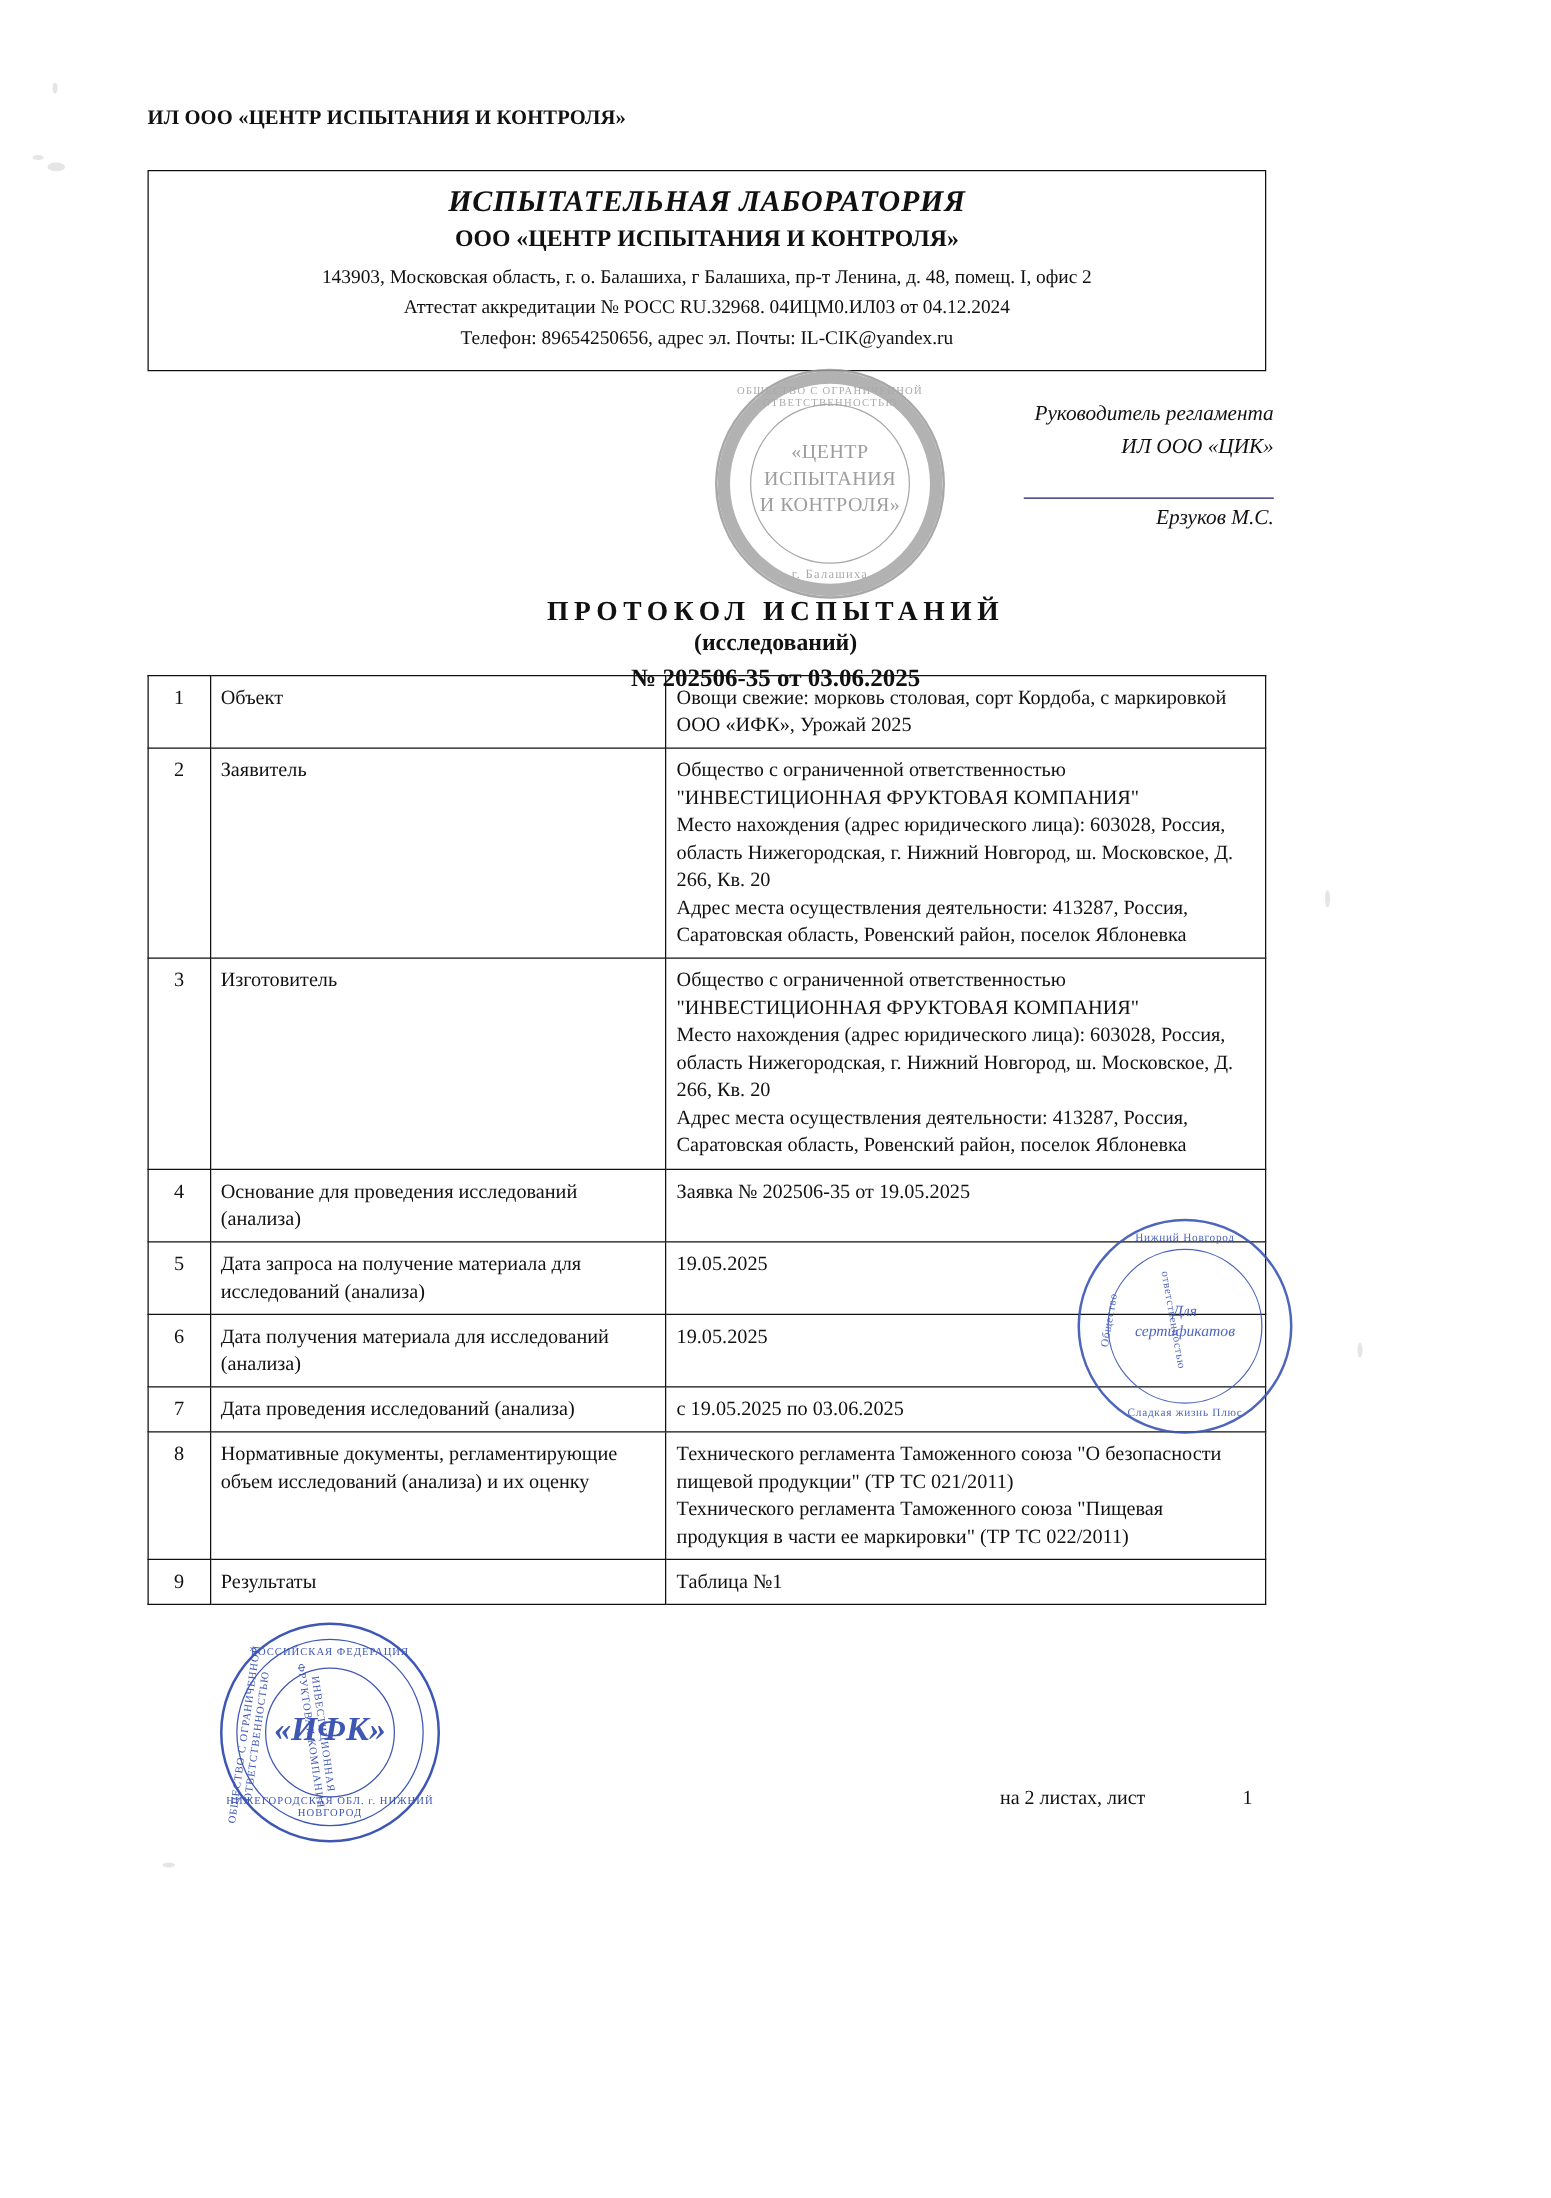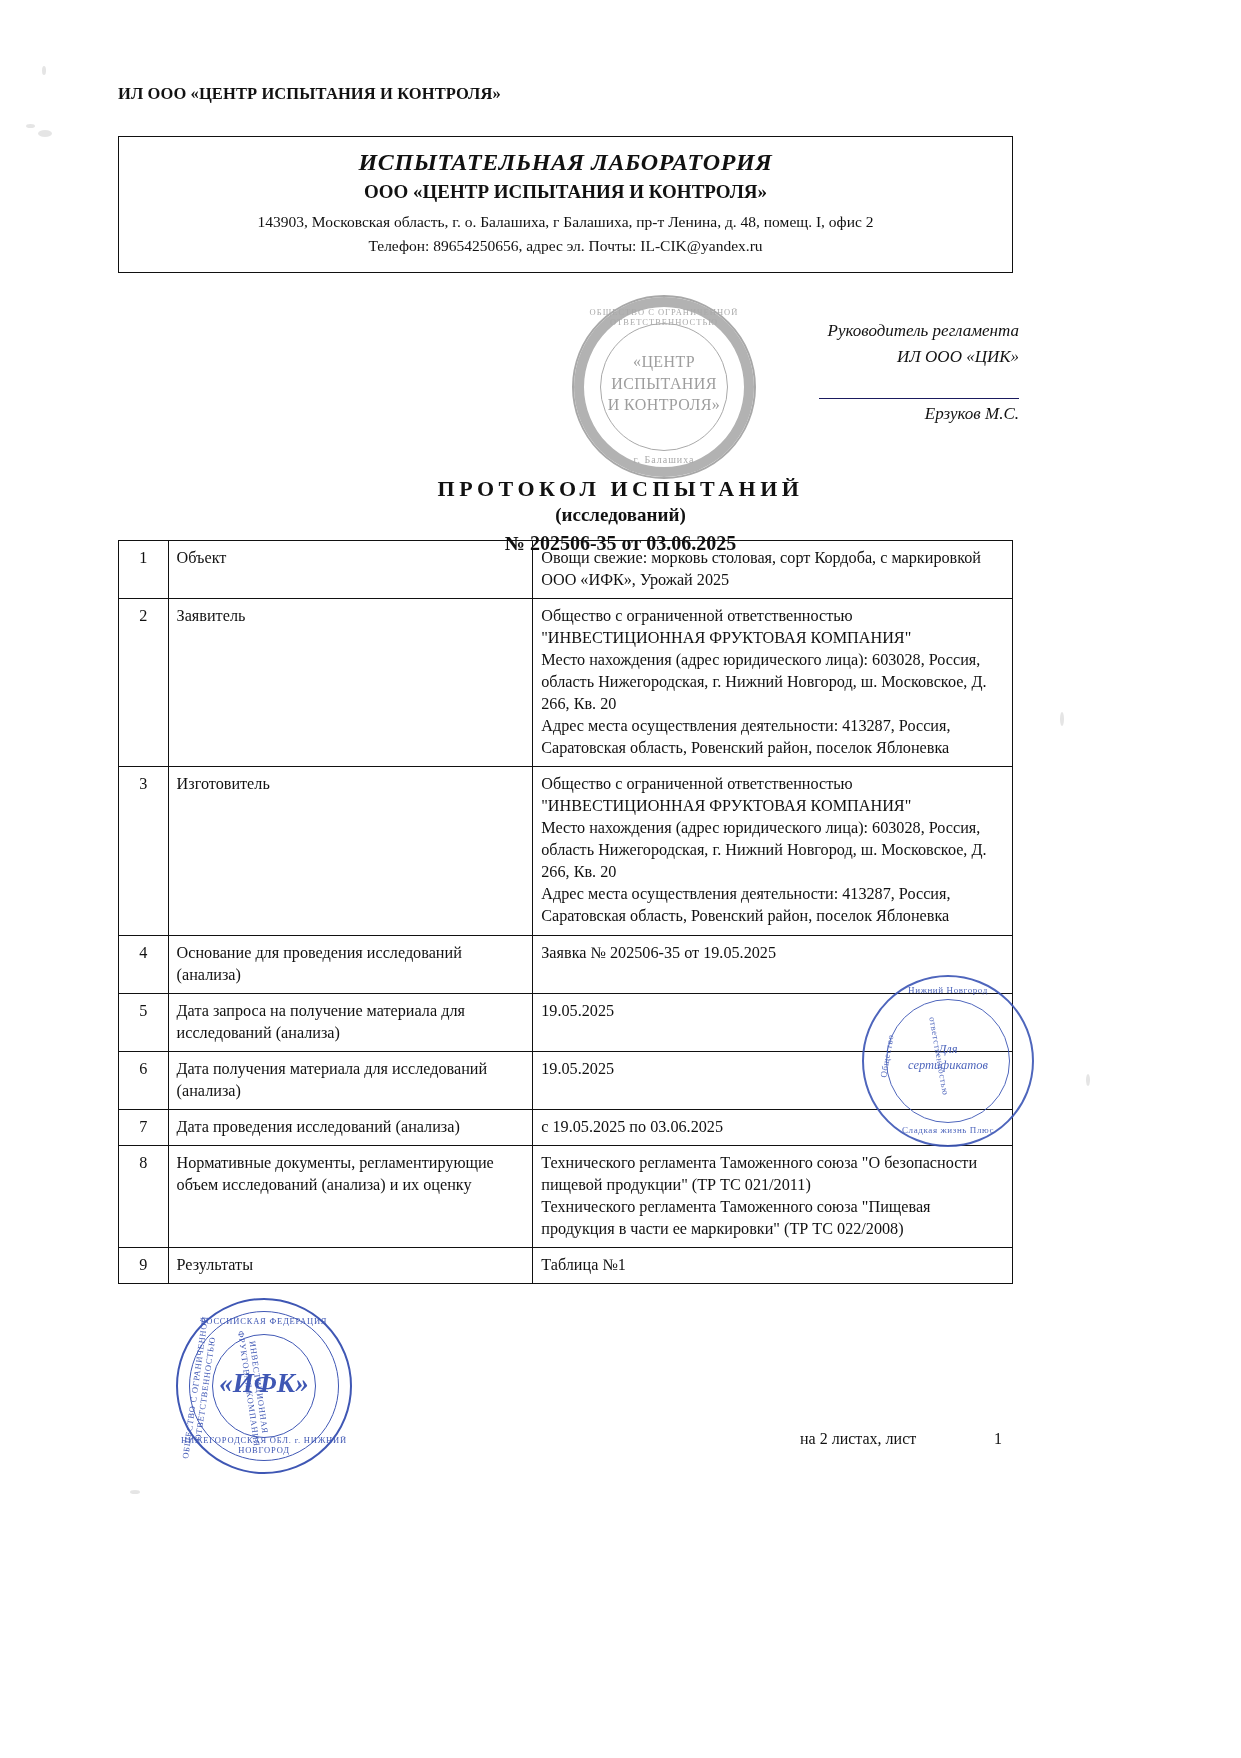--- a/index.html
+++ b/index.html
@@ -303,20 +303,21 @@
   <div class="speck" style="left:130px;top:1490px;width:10px;height:4px;"></div>
 
   <div class="hdr-lines">
     <div class="l1">ИЛ ООО «ЦЕНТР ИСПЫТАНИЯ И КОНТРОЛЯ»</div>
   </div>
 
   <div class="lab-box">
     <div class="t1">ИСПЫТАТЕЛЬНАЯ ЛАБОРАТОРИЯ</div>
     <div class="t2">ООО «ЦЕНТР ИСПЫТАНИЯ И КОНТРОЛЯ»</div>
     <div class="t3">143903, Московская область, г. о. Балашиха, г Балашиха, пр-т Ленина, д. 48, помещ. I, офис 2</div>
+    <div class="t3" style="margin-top:2px;">Аттестат аккредитации № РОСС RU.32968. 04ИЦМ0.ИЛ03 от 04.12.2024</div>
     <div class="t3" style="margin-top:2px;">Телефон: 89654250656, адрес эл. Почты: IL-CIK@yandex.ru</div>
   </div>
 
   <div class="stamp" id="stamp-cik-grey">
     <div class="inner"></div>
     <div class="arc-top">ОБЩЕСТВО С ОГРАНИЧЕННОЙ ОТВЕТСТВЕННОСТЬЮ</div>
     <div class="txt">
       «ЦЕНТР<br>ИСПЫТАНИЯ<br>И КОНТРОЛЯ»
     </div>
     <div class="arc-bot">г. Балашиха</div>
@@ -382,21 +383,21 @@
       </tr>
       <tr>
         <td class="num">7</td>
         <td class="label">Дата проведения исследований (анализа)</td>
         <td class="value mid" style="white-space:pre-line;">с 19.05.2025 по 03.06.2025</td>
       </tr>
       <tr>
         <td class="num">8</td>
         <td class="label">Нормативные документы, регламентирующие объем исследований (анализа) и их оценку</td>
         <td class="value" style="white-space:pre-line;">Технического регламента Таможенного союза "О безопасности пищевой продукции" (ТР ТС 021/2011)
-Технического регламента Таможенного союза "Пищевая продукция в части ее маркировки" (ТР ТС 022/2008)</td>
+Технического регламента Таможенного союза "Пищевая продукция в части ее маркировки" (ТР ТС 022/2011)</td>
       </tr>
       <tr>
         <td class="num">9</td>
         <td class="label">Результаты</td>
         <td class="value mid" style="white-space:pre-line;">Таблица №1</td>
       </tr>
     </tbody>
   </table>
 
   <div class="stamp" id="stamp-blue-right">

